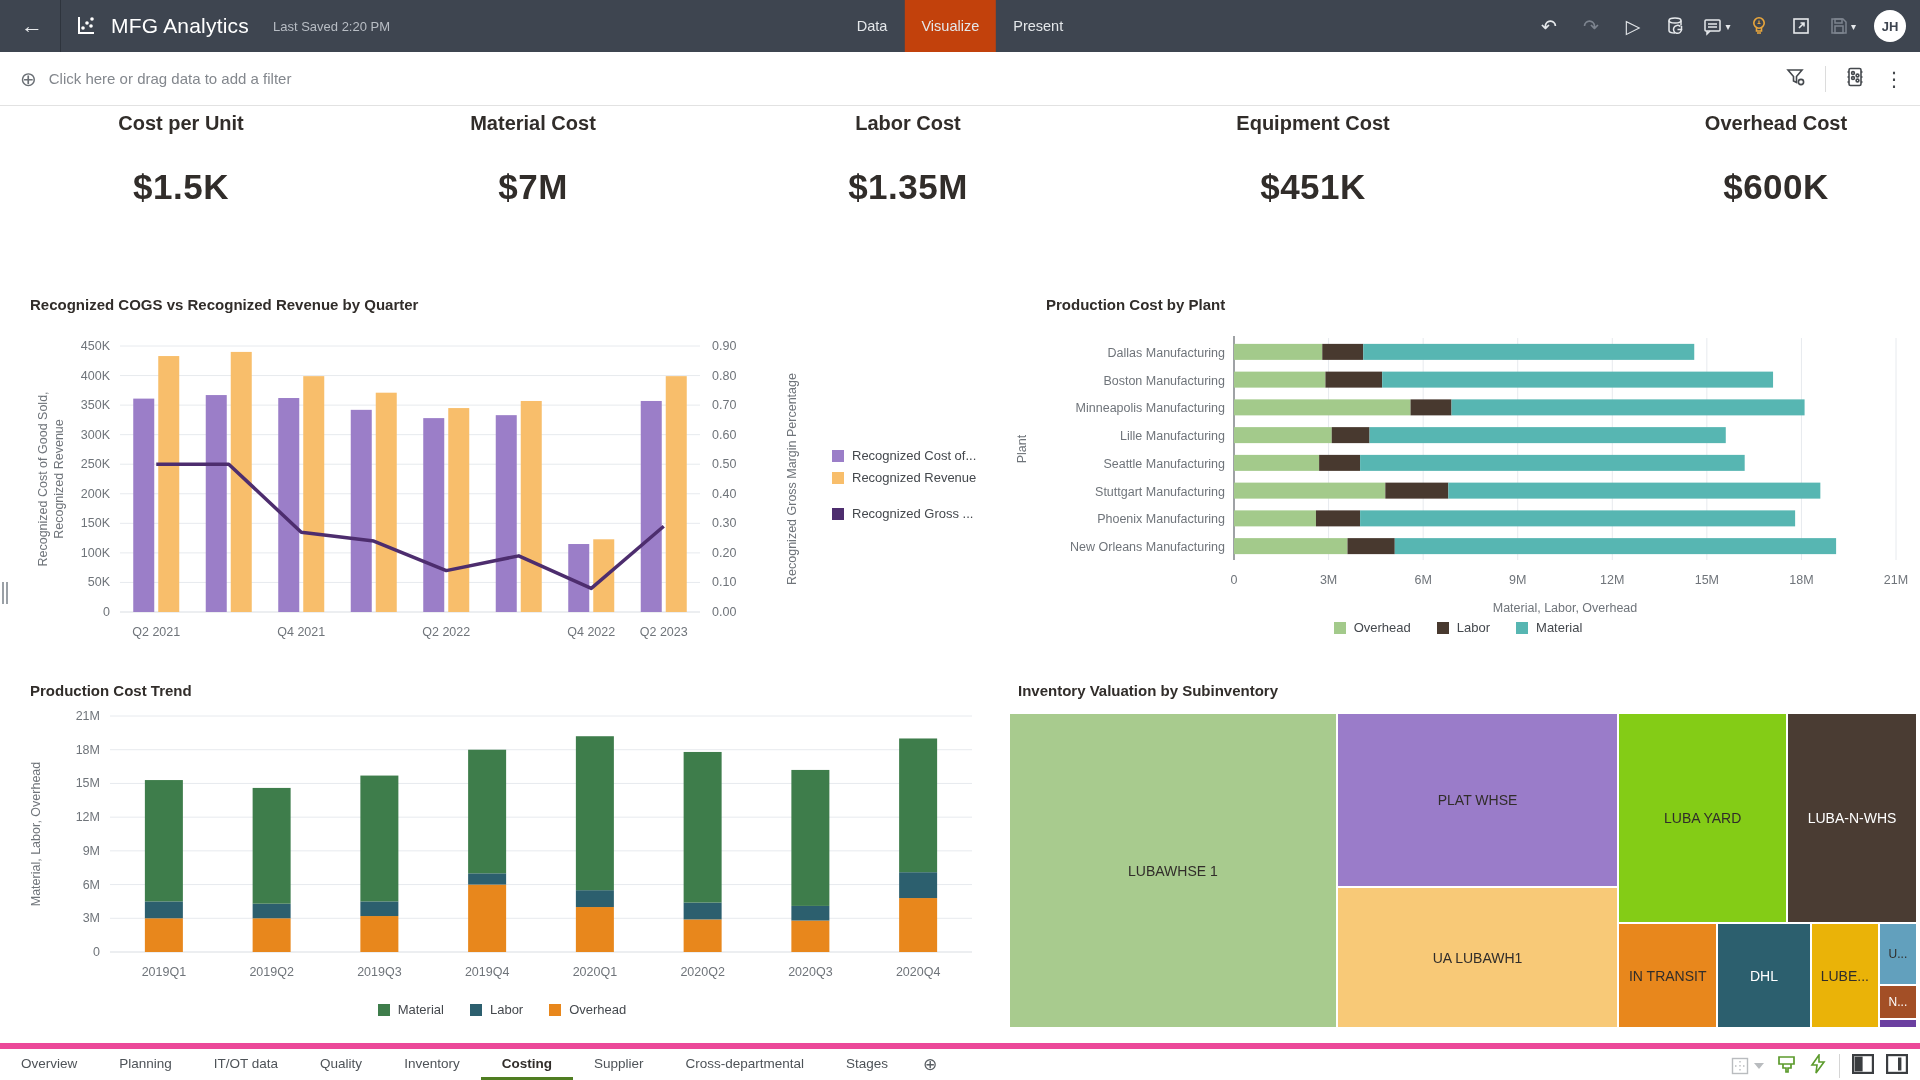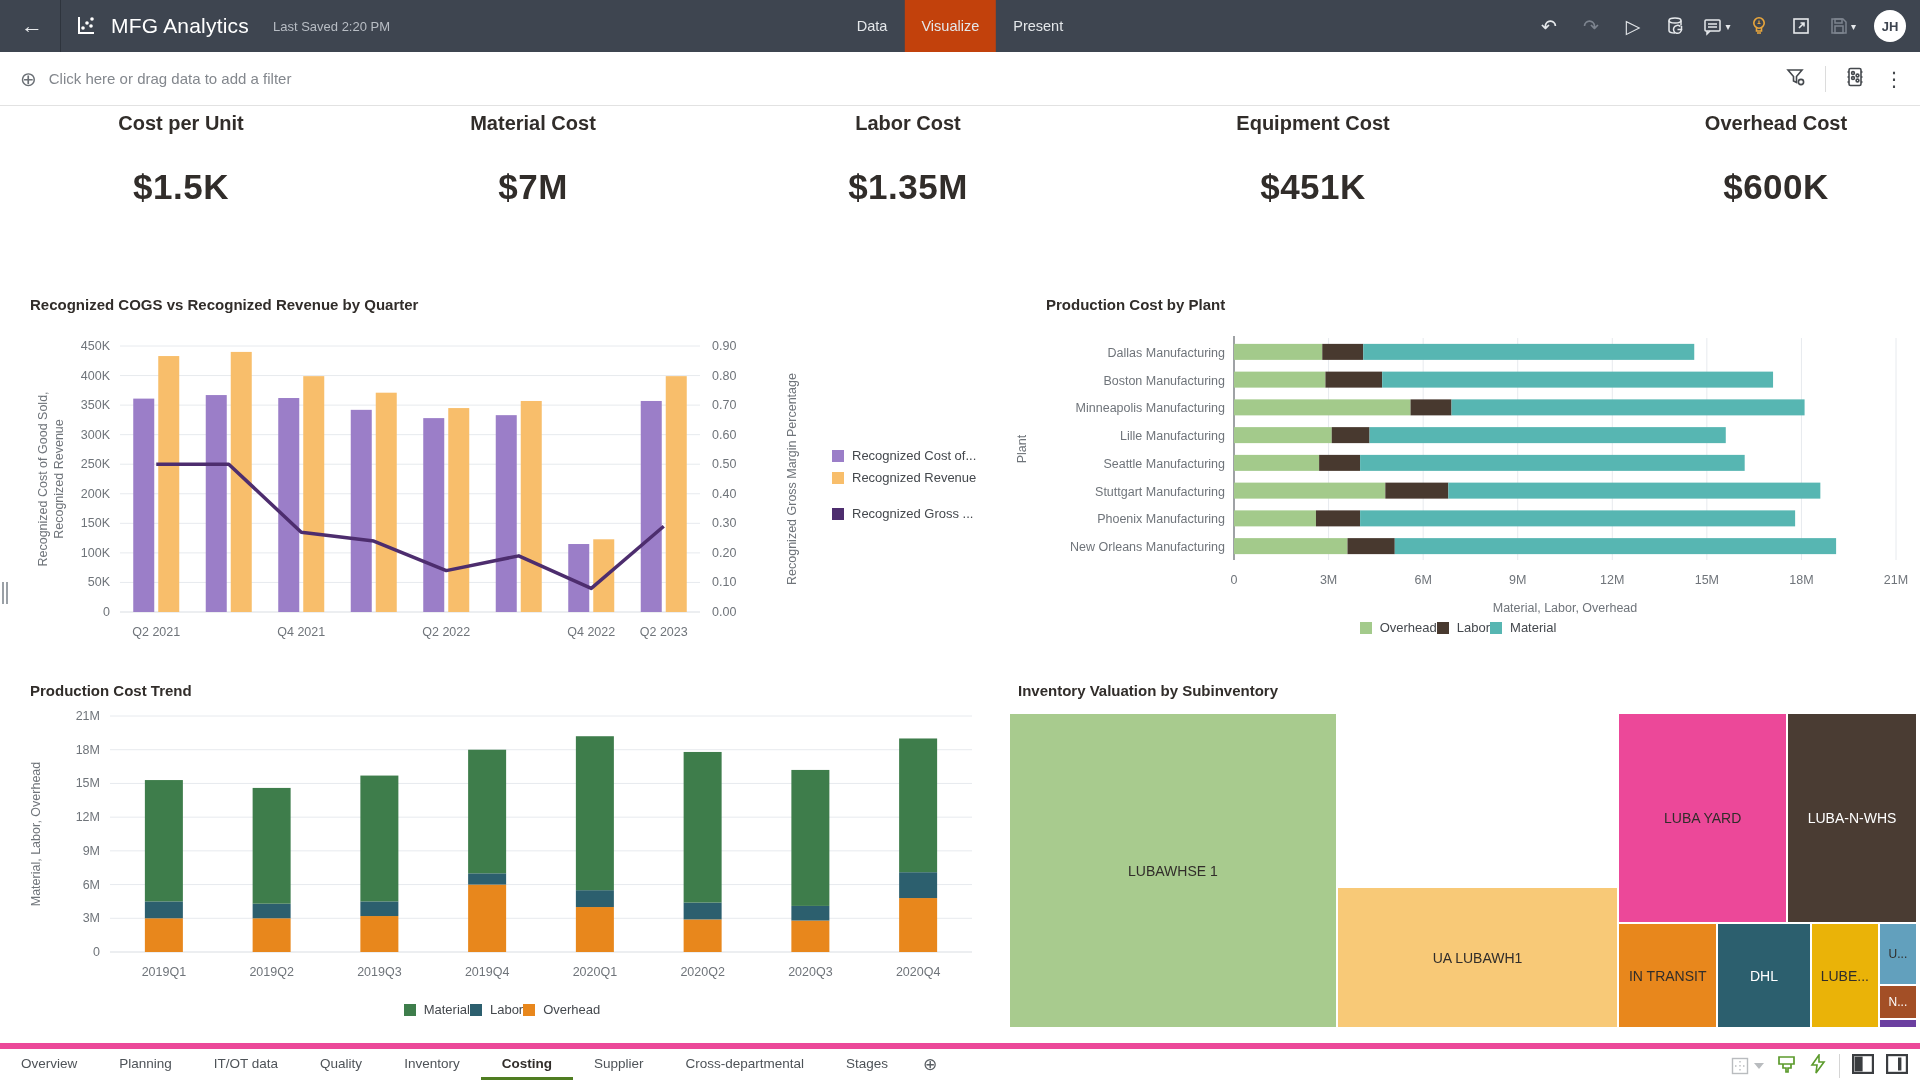--- a/index.html
+++ b/index.html
@@ -40,21 +40,21 @@
   
   .kpi { position:absolute; top:112px; transform:translateX(-50%); text-align:center; width:360px; }
   .kpi-label { font-size:20px; font-weight:bold; color:#312D2A; }
   .kpi-value { font-size:35px; font-weight:bold; color:#312D2A; margin-top:32px; letter-spacing:.5px; }
 
   
   .chart-title { position:absolute; font-size:15px; font-weight:bold; color:#312D2A; }
   svg text { font-family:"Liberation Sans","DejaVu Sans",sans-serif; }
   .legend { position:absolute; display:flex; }
   .legend.vert { flex-direction:column; gap:7px; }
-  .legend.horiz { flex-direction:row; justify-content:center; }
+  .legend.horiz { flex-direction:row; gap:26px; justify-content:center; }
   .legend-item { display:flex; align-items:center; gap:8px; font-size:13px; color:#44484D; white-space:nowrap; cursor:pointer; }
   .swatch { width:12px; height:12px; flex:0 0 12px; }
 
   
   .treemap { position:absolute; left:1009px; top:713px; width:908px; height:315px; }
   .tile { position:absolute; display:flex; align-items:center; justify-content:center;
     border:1px solid #fff; font-size:14px; overflow:hidden; white-space:nowrap; cursor:pointer; }
 
   
   .bottombar { position:absolute; bottom:0; left:0; width:100%; height:37px; background:#fff;
@@ -396,22 +396,23 @@
       </div>
       <div class="legend-item">
         <span class="swatch" style="background: rgb(232, 135, 28);"></span>
         <span>Overhead</span>
       </div>
     </div>
 
   <div class="chart-title" style="left:1018px; top:682px">Inventory Valuation by Subinventory</div>
   <div class="treemap" id="treemap">
       <div class="tile" style="left: 0%; top: 0%; width: 36.1%; height: 100%; background: rgb(168, 203, 142); color: rgb(49, 45, 42);">LUBAWHSE 1</div>
+      <div class="tile" style="left: 36.1%; top: 0%; width: 31%; height: 55.3%; background: rgb(154, 124, 201); color: rgb(49, 45, 42);">PLAT WHSE</div>
       <div class="tile" style="left: 36.1%; top: 55.3%; width: 31%; height: 44.7%; background: rgb(248, 201, 119); color: rgb(49, 45, 42);">UA LUBAWH1</div>
-      <div class="tile" style="left: 67.1%; top: 0%; width: 18.6%; height: 66.7%; background: #ec4899; color: rgb(49, 45, 42);">LUBA YARD</div>
+      <div class="tile" style="left: 67.1%; top: 0%; width: 18.6%; height: 66.7%; background: #84cc16; color: rgb(49, 45, 42);">LUBA YARD</div>
       <div class="tile" style="left: 85.7%; top: 0%; width: 14.3%; height: 66.7%; background: rgb(74, 60, 51); color: rgb(255, 255, 255);">LUBA-N-WHS</div>
       <div class="tile" style="left: 67.1%; top: 66.7%; width: 10.9%; height: 33.3%; background: rgb(232, 135, 28); color: rgb(49, 45, 42);">IN TRANSIT</div>
       <div class="tile" style="left: 78%; top: 66.7%; width: 10.3%; height: 33.3%; background: rgb(44, 95, 110); color: rgb(255, 255, 255);">DHL</div>
       <div class="tile" style="left: 88.3%; top: 66.7%; width: 7.5%; height: 33.3%; background: #eab308; color: rgb(49, 45, 42);">LUBE...</div>
       <div class="tile" style="left: 95.8%; top: 66.7%; width: 4.2%; height: 19.5%; background: rgb(98, 160, 189); color: rgb(49, 45, 42); font-size: 12px;">U...</div>
       <div class="tile" style="left: 95.8%; top: 86.2%; width: 4.2%; height: 11.1%; background: rgb(163, 79, 38); color: rgb(255, 255, 255); font-size: 12px;">N...</div>
       <div class="tile" style="left: 95.8%; top: 97.3%; width: 4.2%; height: 2.7%; background: rgb(107, 63, 160); color: rgb(255, 255, 255); font-size: 12px;"></div>
     </div>
 
   <div class="bottombar">

